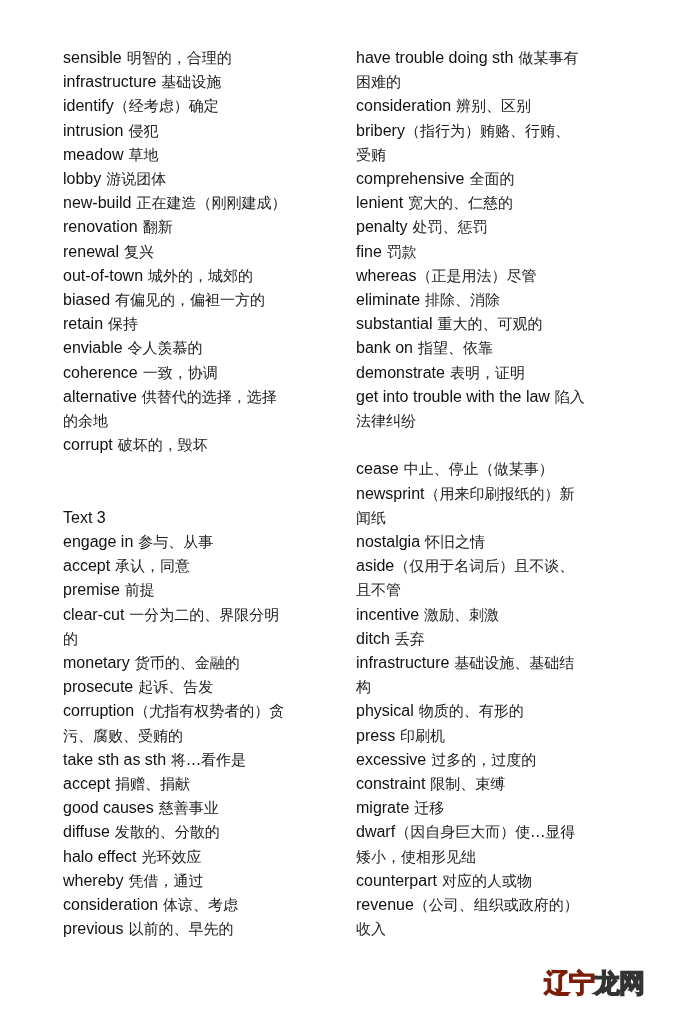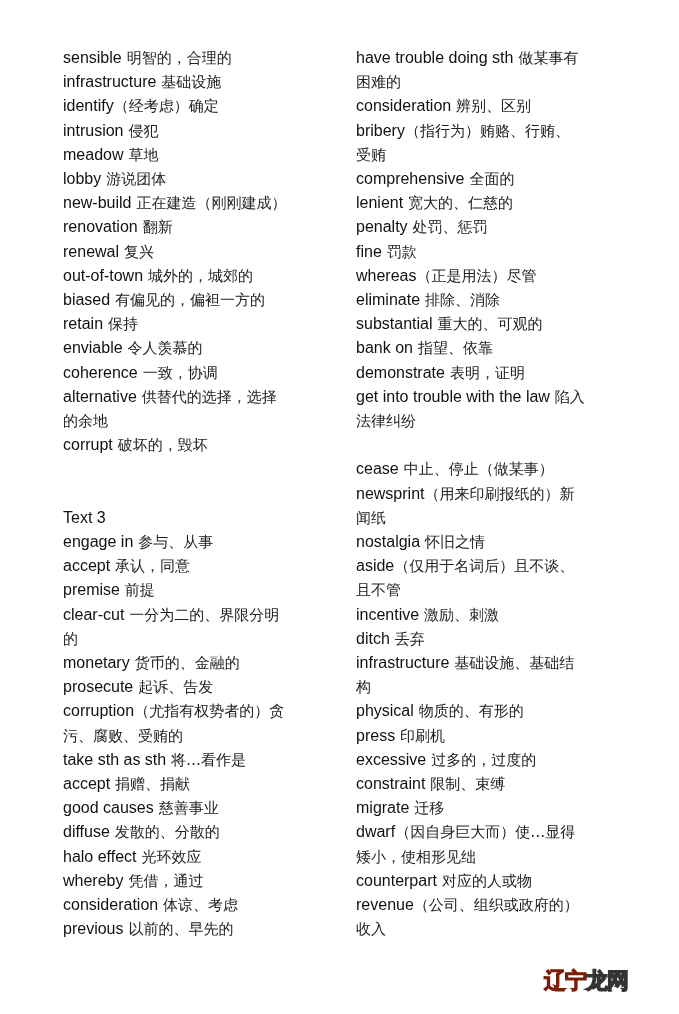--- a/index.html
+++ b/index.html
@@ -6,21 +6,21 @@
   body { width:679px; height:1014px; position:relative; overflow:hidden;
          font-family:"DejaVu Sans", "Liberation Sans", sans-serif; color:#111; }
   .col { position:absolute; top:46px; width:280px; }
   .col.left { left:63px; }
   .col.right { left:356px; width:270px; }
   .line { font-size:15.5px; line-height:24.2px; white-space:nowrap; letter-spacing:0; }
   .en { font-family:Liberation Sans, sans-serif; font-size:16px; color:#111; }
   .zh { font-family:"DejaVu Sans", sans-serif; color:#222; font-size:15px; }
   .blank { height:24.2px; }
   .heading { font-family:"Liberation Sans", sans-serif; font-size:16px; line-height:24.2px; }
-  .watermark { position:absolute; left:544px; top:966px; font-size:22px; font-weight:bold;
+  .watermark { position:absolute; left:544px; top:966px; font-size:26px; font-weight:bold;
                font-family:"DejaVu Sans", sans-serif; letter-spacing:-1px; }
   .wm-red { color:#e2461f; -webkit-text-stroke:1px #7a1e0a; }
   .wm-white { color:#ffffff; -webkit-text-stroke:1.4px #333; }
 </style>
 </head>
 <body>
 
 <div class="col left">
   <div id="left-lines">
       <div class="line"><span class="en">sensible</span> <span class="zh">明智的，合理的</span></div>

